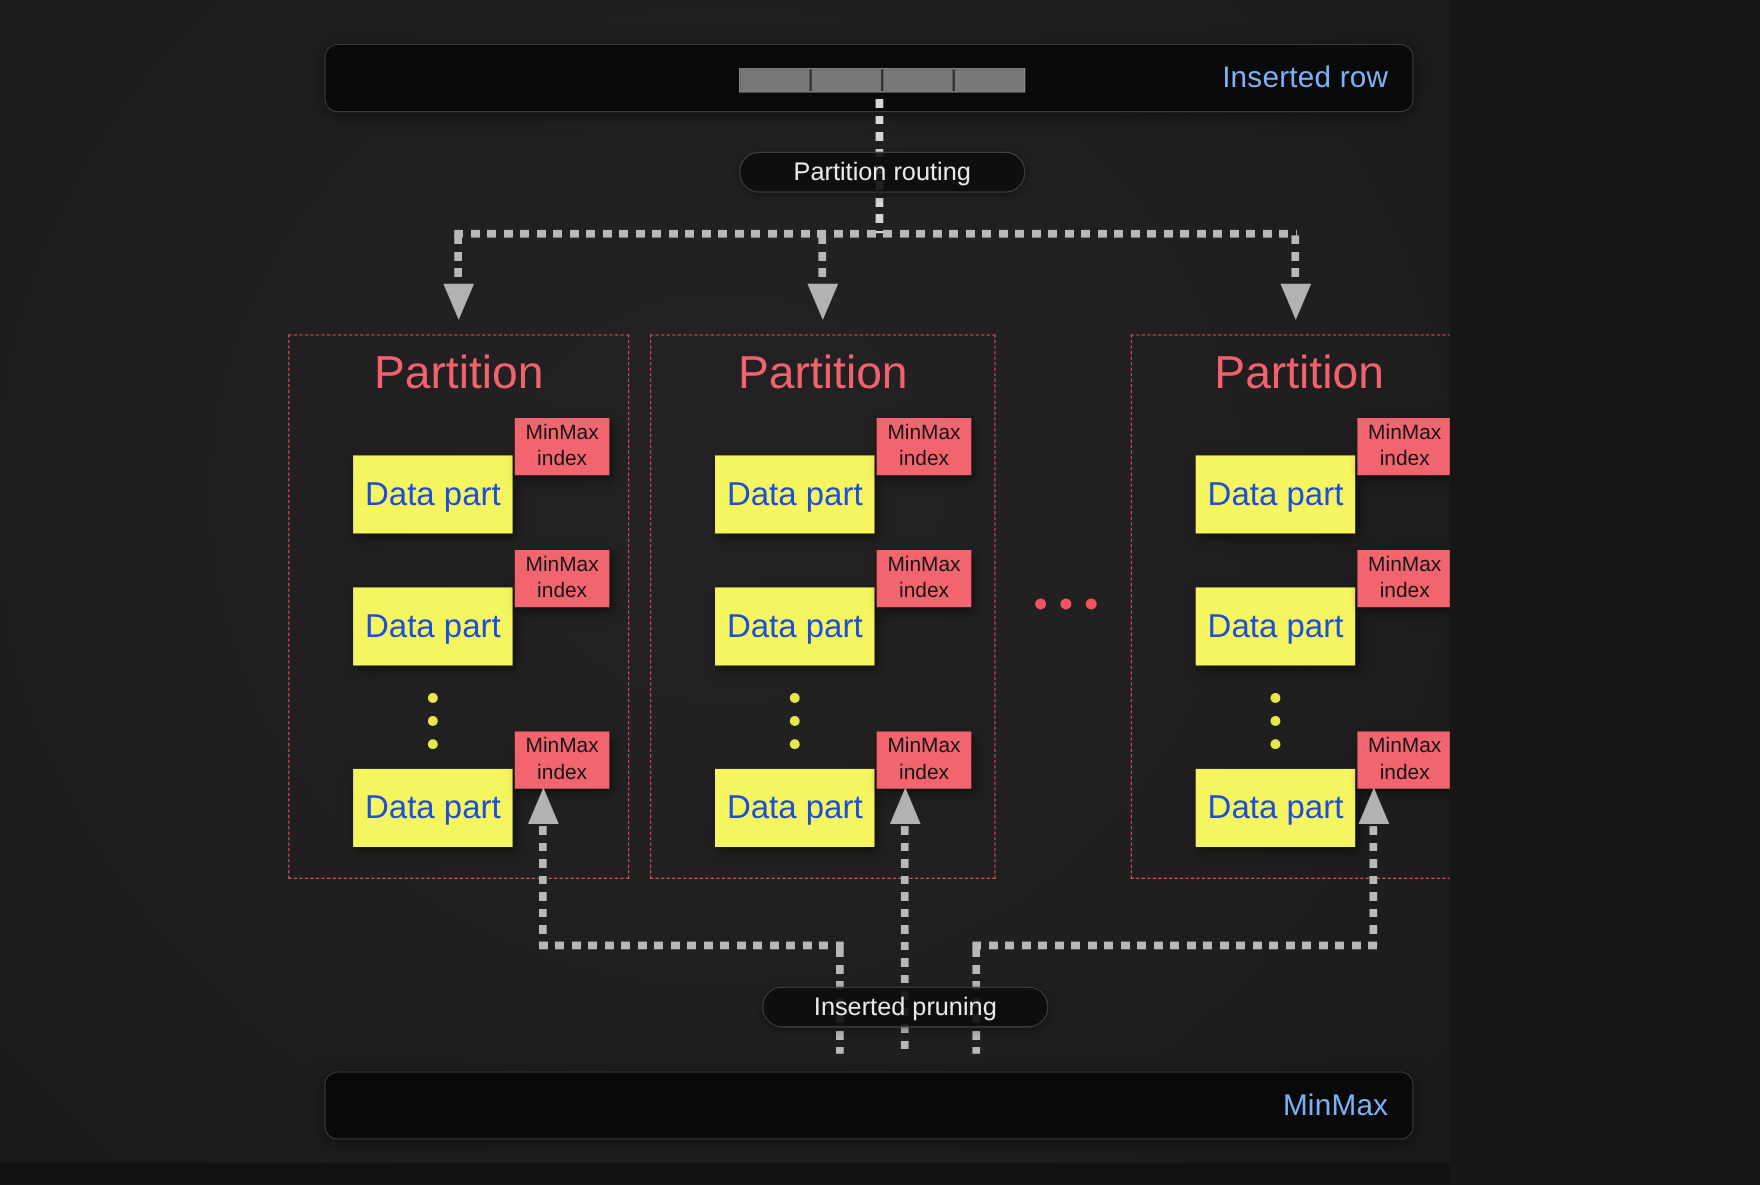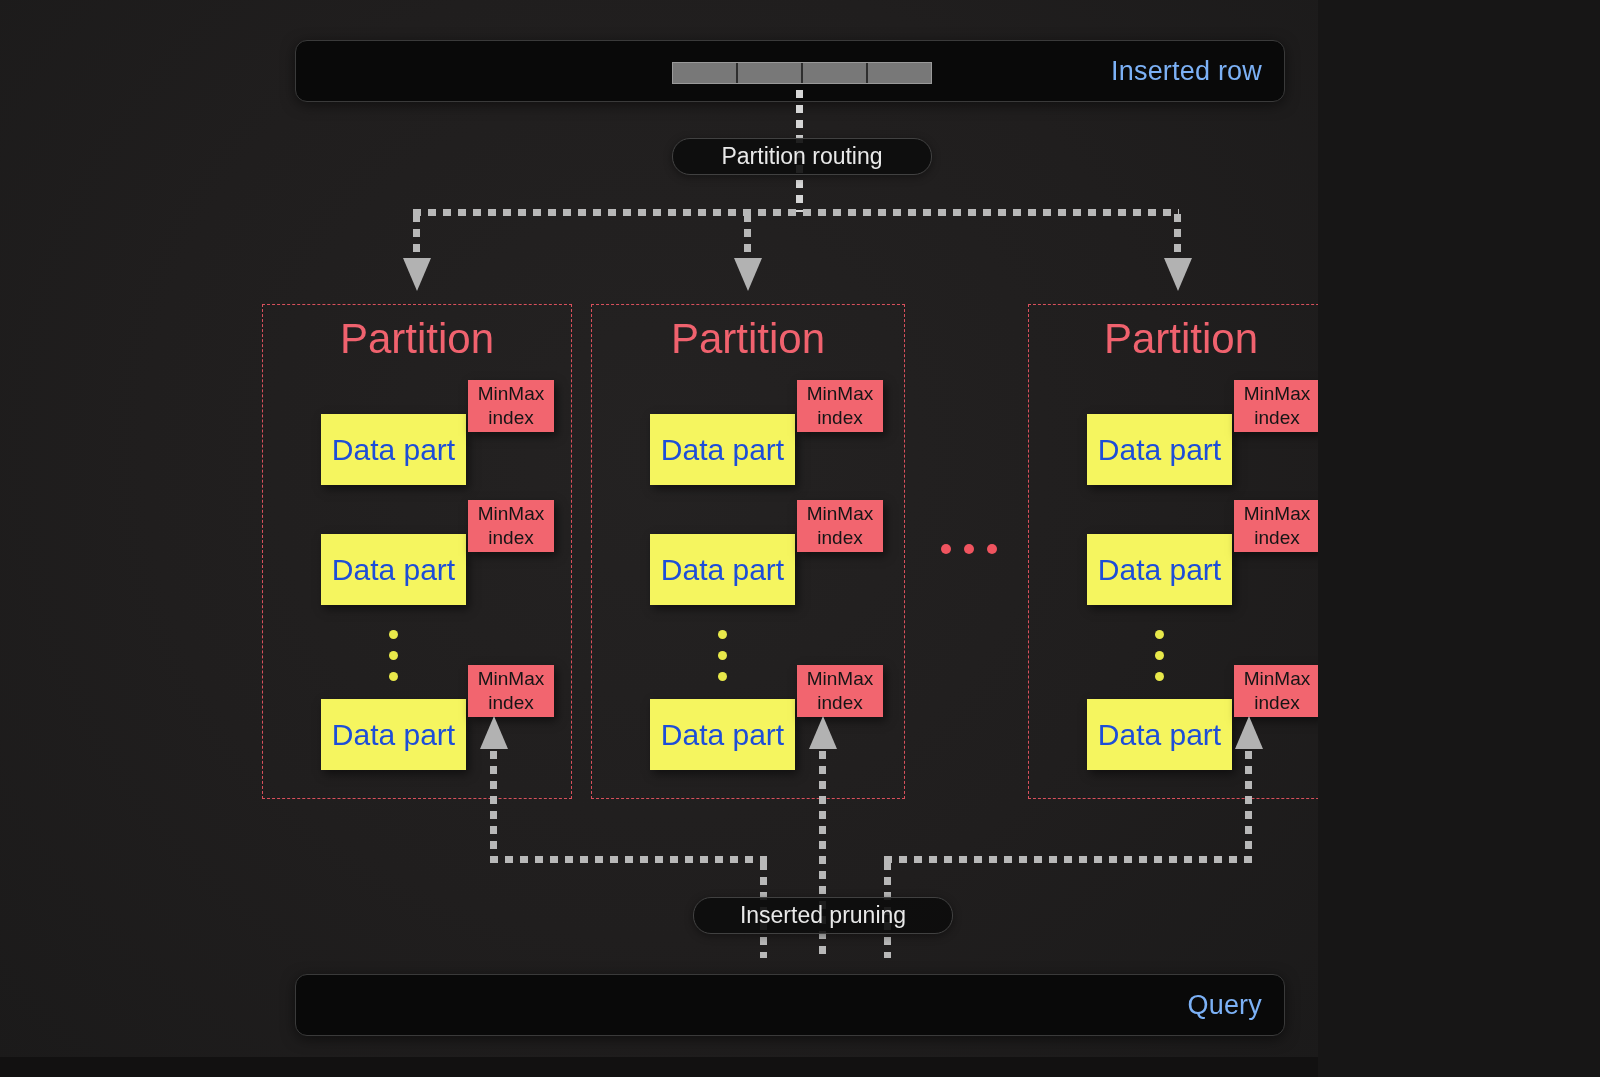--- a/index.html
+++ b/index.html
@@ -178,17 +178,17 @@
   <div class="hdash" style="left:490px;top:856px;width:277px;"></div>
   <div class="vdash" style="left:760px;top:862px;height:96px;"></div>
   <div class="vdash" style="left:819px;top:751px;height:207px;"></div>
   <div class="vdash" style="left:1245px;top:751px;height:109px;"></div>
   <div class="hdash" style="left:884px;top:856px;width:369px;"></div>
   <div class="vdash" style="left:884px;top:862px;height:96px;"></div>
 
   <div class="pill pruning">Inserted pruning</div>
 
   <div class="bigbar querybar">
-    <span class="bar-right-label">Query</span>
+    <span class="bar-right-label">MinMax</span>
   </div>
 
   <div class="bottom-strip"></div>
 </div>
 
 </body></html>

